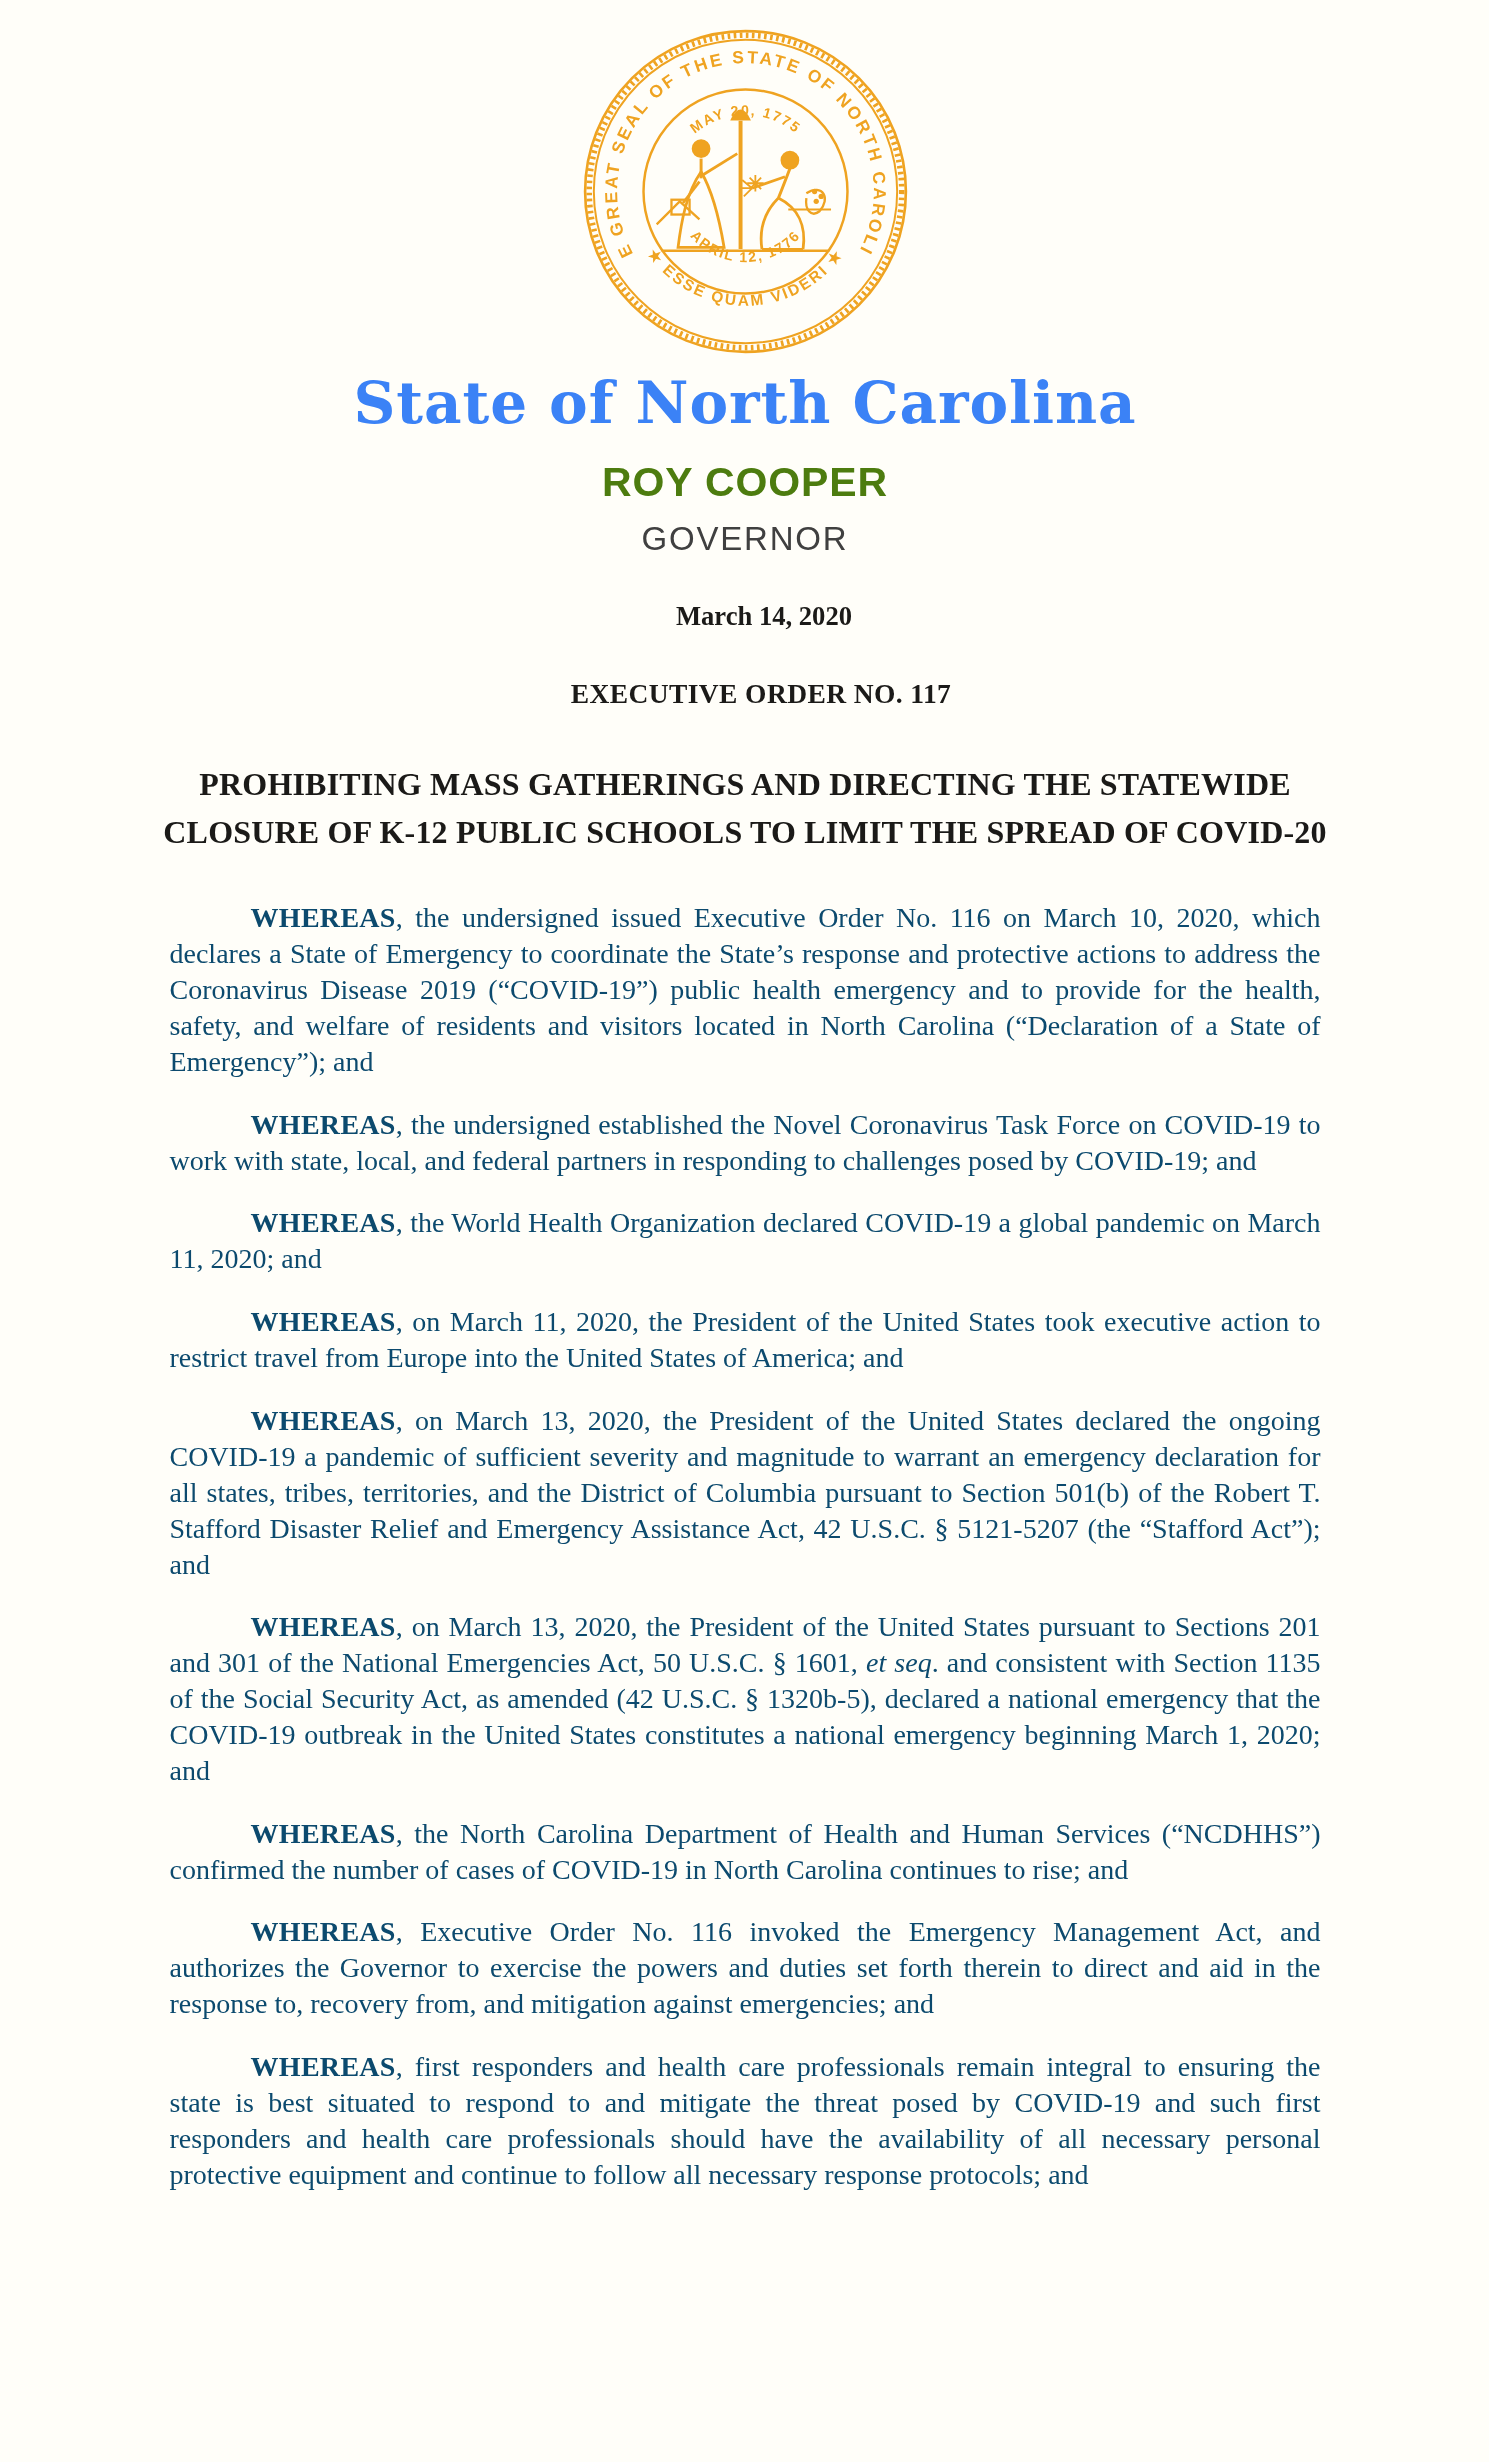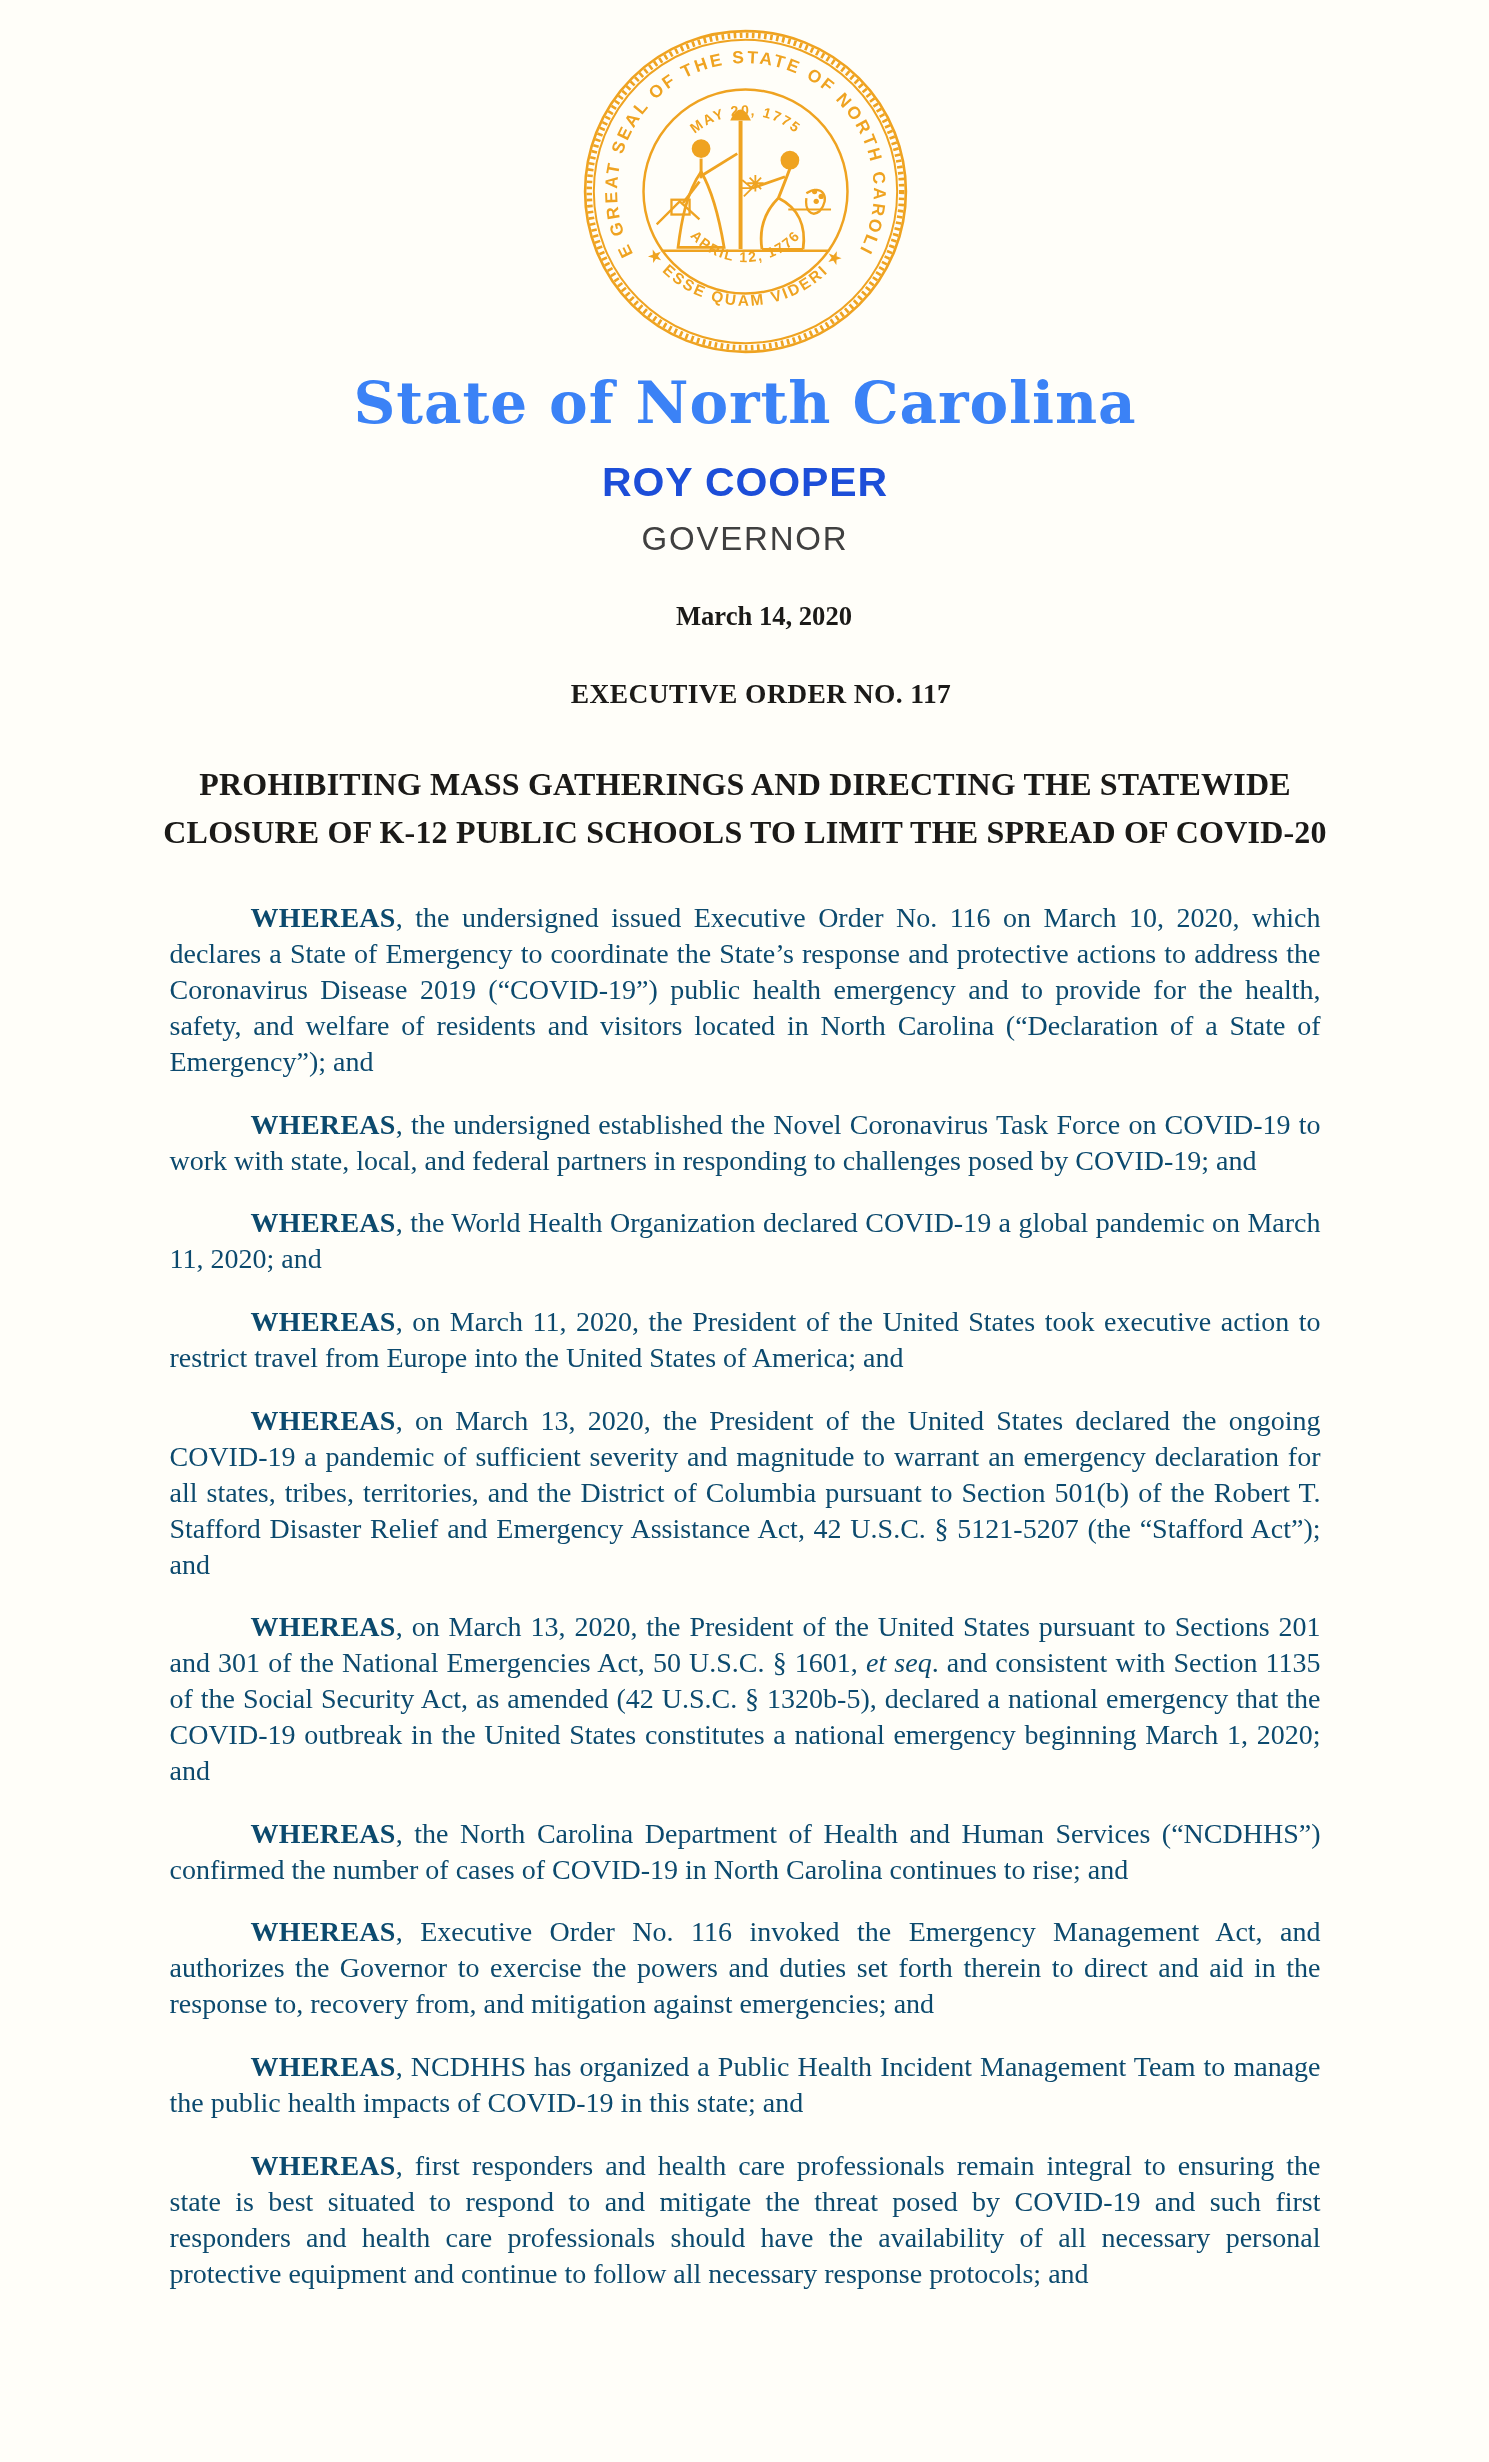--- a/index.html
+++ b/index.html
@@ -31,21 +31,21 @@
     line-height: 1.08;
     color: #3b82f6;
     letter-spacing: 0.9px;
   }
   .gov-name {
     margin-top: 25px;
     font-family: "Liberation Sans", sans-serif;
     font-weight: bold;
     font-size: 41px;
     letter-spacing: 0.9px;
-    color: #1d4ed8;
+    color: #4d7c0f;
   }
   .gov-title {
     margin-top: 14px;
     font-family: "Liberation Sans", sans-serif;
     font-size: 33px;
     letter-spacing: 1.8px;
     color: #404040;
   }
   .order-date {
     margin-top: 43px;
@@ -184,18 +184,17 @@
 
   <div class="order-body">
       <p><strong>WHEREAS</strong><span>, the undersigned issued Executive Order No. 116 on March 10, 2020, which declares a State of Emergency to coordinate the State’s response and protective actions to address the Coronavirus Disease 2019 (“COVID-19”) public health emergency and to provide for the health, safety, and welfare of residents and visitors located in North Carolina (“Declaration of a State of Emergency”); and</span></p>
       <p><strong>WHEREAS</strong><span>, the undersigned established the Novel Coronavirus Task Force on COVID-19 to work with state, local, and federal partners in responding to challenges posed by COVID-19; and</span></p>
       <p><strong>WHEREAS</strong><span>, the World Health Organization declared COVID-19 a global pandemic on March 11, 2020; and</span></p>
       <p><strong>WHEREAS</strong><span>, on March 11, 2020, the President of the United States took executive action to restrict travel from Europe into the United States of America; and</span></p>
       <p><strong>WHEREAS</strong><span>, on March 13, 2020, the President of the United States declared the ongoing COVID-19 a pandemic of sufficient severity and magnitude to warrant an emergency declaration for all states, tribes, territories, and the District of Columbia pursuant to Section 501(b) of the Robert T. Stafford Disaster Relief and Emergency Assistance Act, 42 U.S.C. § 5121-5207 (the “Stafford Act”); and</span></p>
       <p><strong>WHEREAS</strong><span>, on March 13, 2020, the President of the United States pursuant to Sections 201 and 301 of the National Emergencies Act, 50 U.S.C. § 1601, </span><em>et seq</em><span>. and consistent with Section 1135 of the Social Security Act, as amended (42 U.S.C. § 1320b-5), declared a national emergency that the COVID-19 outbreak in the United States constitutes a national emergency beginning March 1, 2020; and</span></p>
       <p><strong>WHEREAS</strong><span>, the North Carolina Department of Health and Human Services (“NCDHHS”) confirmed the number of cases of COVID-19 in North Carolina continues to rise; and</span></p>
       <p><strong>WHEREAS</strong><span>, Executive Order No. 116 invoked the Emergency Management Act, and authorizes the Governor to exercise the powers and duties set forth therein to direct and aid in the response to, recovery from, and mitigation against emergencies; and</span></p>
-      <p><strong>WHEREAS</strong><span>, NCDHHS has organized a Public Health Incident Management Team to manage the public health impacts of COVID-19 in this state; and</span></p>
       <p><strong>WHEREAS</strong><span>, first responders and health care professionals remain integral to ensuring the state is best situated to respond to and mitigate the threat posed by COVID-19 and such first responders and health care professionals should have the availability of all necessary personal protective equipment and continue to follow all necessary response protocols; and</span></p>
     </div>
 
 </div>
 
 
 </body></html>

